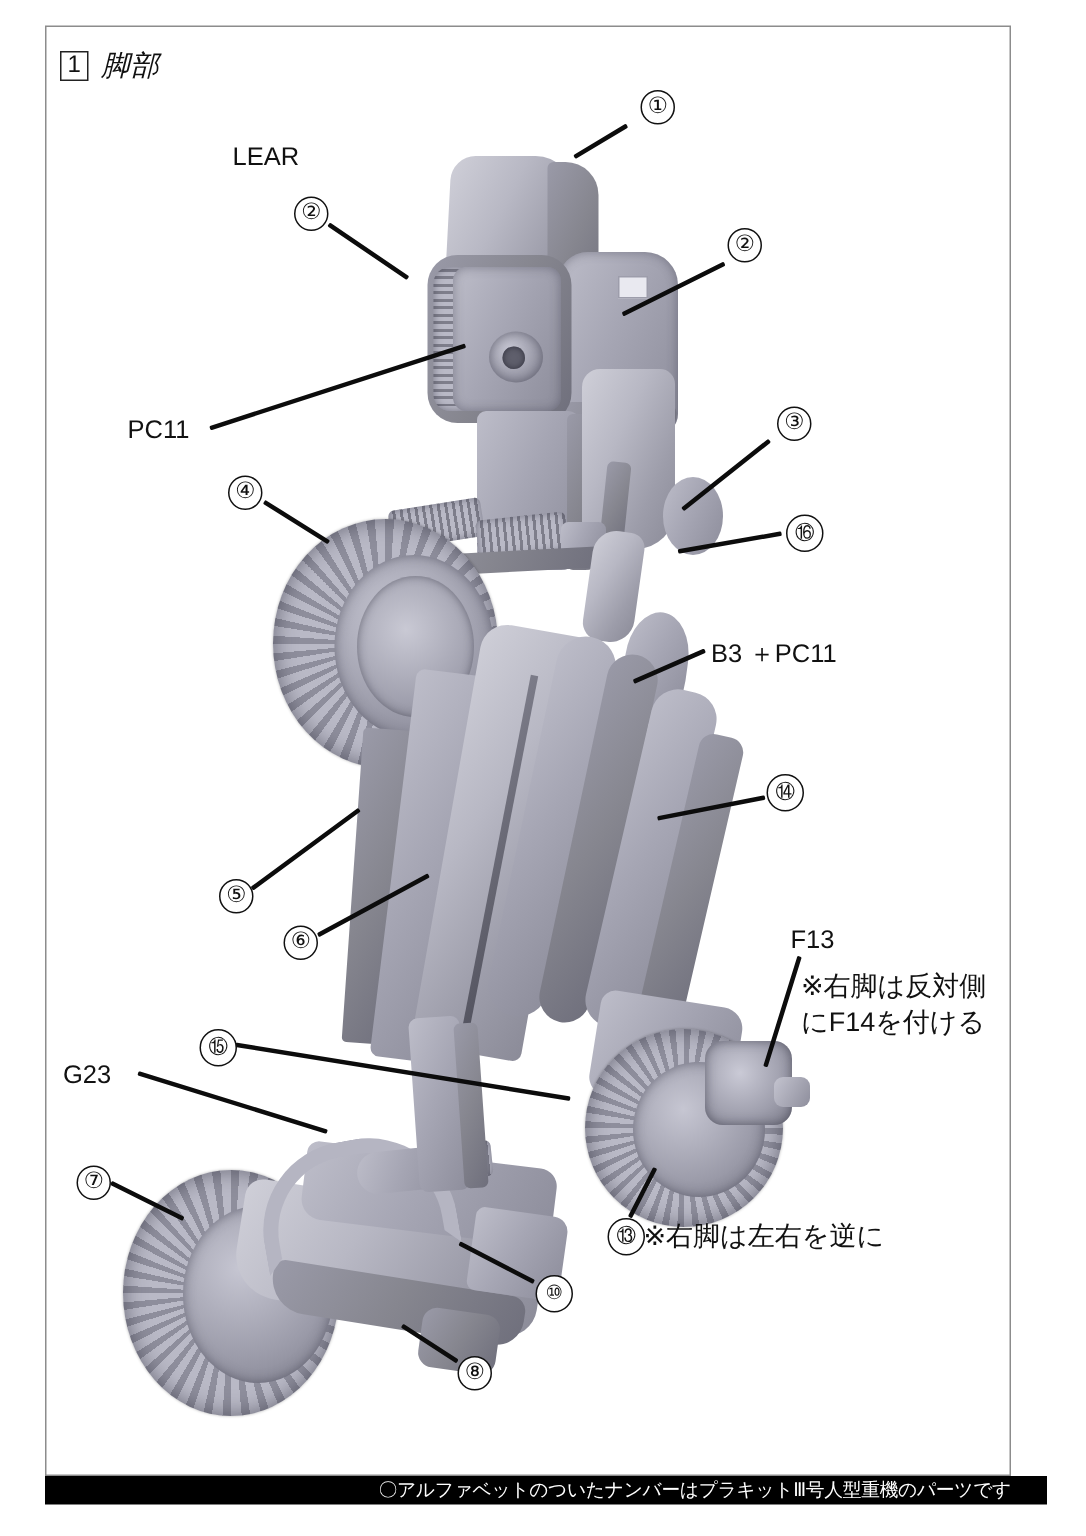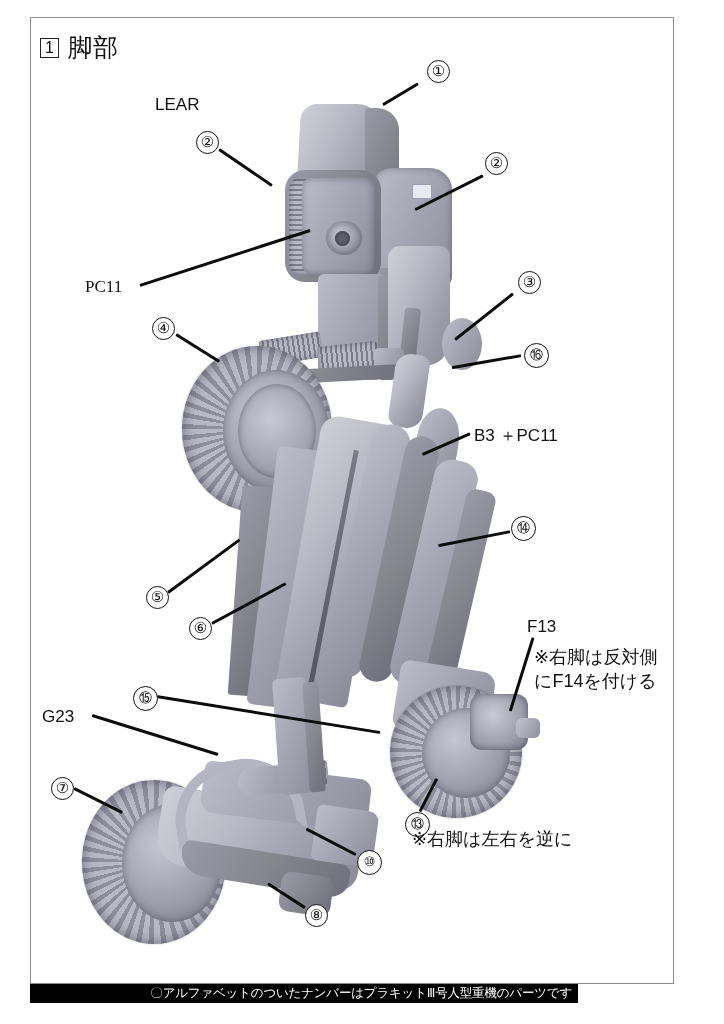--- a/index.html
+++ b/index.html
@@ -27,30 +27,30 @@
     display:flex;align-items:center;gap:8px;
     font-size:19px;color:#111;
     letter-spacing:.5px;
   }
   #sec-num{
     border:1.3px solid #222;
     padding:0px 4px 1px 4px;
     font-size:16px;line-height:17px;
     font-family:"Liberation Sans","DejaVu Sans",sans-serif;
   }
-  #sec-title{font-size:25px;}
+  #sec-title{font-size:19px;font-style:italic;}
   
   #footbar{
-    position:absolute;left:30px;top:984px;width:548px;height:19px;
+    position:absolute;left:30px;top:984px;width:668px;height:19px;
     background:#000000;
     color:#ffffff;
     font-size:12.5px;
     line-height:19px;
     text-align:right;
-    padding-right:6px;
+    padding-right:24px;
     box-sizing:border-box;
     letter-spacing:-.2px;
     white-space:nowrap;
   }
   
   #stage{
     position:absolute;left:30px;top:18px;width:644px;height:966px;
     overflow:hidden;
   }
   
@@ -244,31 +244,31 @@
       <div class="cnum s2" style="left: 511px; top: 516px;">⑭</div>
       <div class="cnum s2" style="left: 133px; top: 686px;">⑮</div>
       <div class="cnum s1" style="left: 51px; top: 777px;">⑦</div>
       <div class="cnum s2" style="left: 357px; top: 850px;">⑩</div>
       <div class="cnum s1" style="left: 305px; top: 904px;">⑧</div>
       <div class="cnum s2" style="left: 405px; top: 812px;">⑬</div>
     </div>
 
   <div id="labels">
       <div class="lbl" style="left: 155px; top: 95px;">LEAR</div>
-      <div class="lbl" style="left: 85px; top: 277px; font-family: Liberation Serif, serif;">PC11</div>
+      <div class="lbl" style="left: 85px; top: 277px;">PC11</div>
       <div class="lbl" style="left: 474px; top: 424px;">B3 ＋PC11</div>
       <div class="lbl" style="left: 527px; top: 617px;">F13</div>
       <div class="lbl" style="left: 42px; top: 707px;">G23</div>
     </div>
 
   <div id="notes">
       <div class="lbl jp" style="left: 534px; top: 645px;">
         <div>※右脚は反対側</div>
         <div>にF14を付ける</div>
       </div>
-      <div class="lbl jp" style="left: 412px; top: 812px; margin-top: 15px;">
+      <div class="lbl jp" style="left: 429px; top: 812px;">
         <div>※右脚は左右を逆に</div>
       </div>
     </div>
 
   <div id="footbar">〇アルファベットのついたナンバーはプラキットⅢ号人型重機のパーツです</div>
 
 </div>
 
 </body></html>

